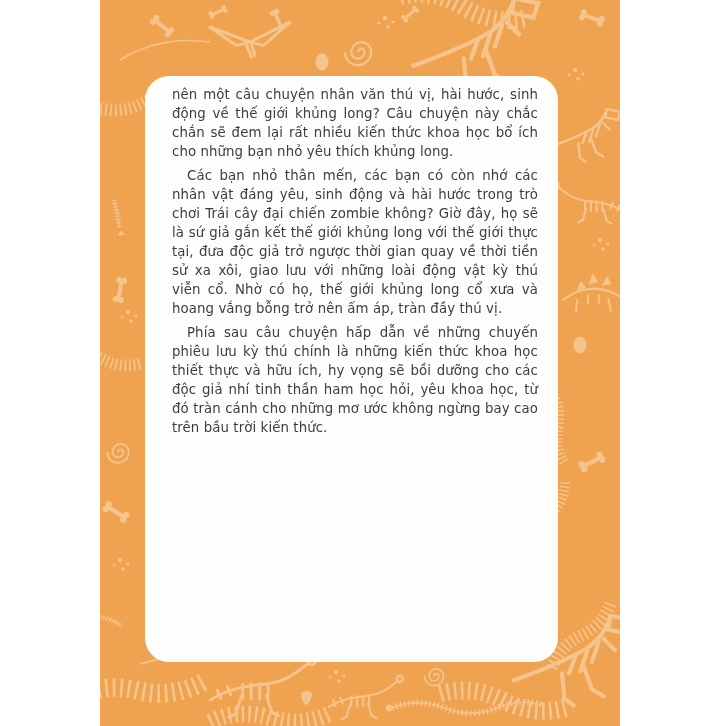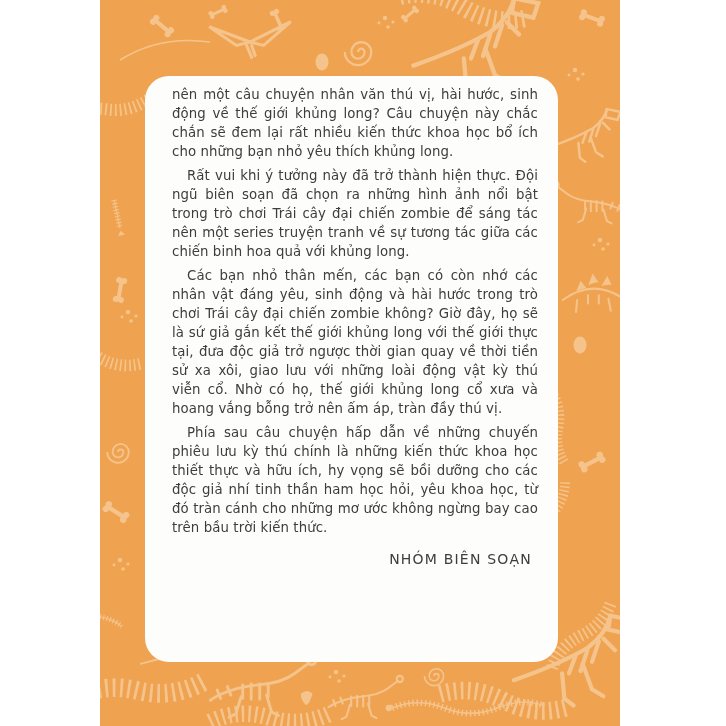--- a/index.html
+++ b/index.html
@@ -175,19 +175,17 @@
       <use href="#pebbles" transform="translate(236,672)"></use>
       <use href="#hatch" transform="translate(-30,700) rotate(-8) scale(1.7)"></use>
       <use href="#hatch" transform="translate(110,722) rotate(-4) scale(1.5)"></use>
       <use href="#hatch" transform="translate(340,694) rotate(6) scale(1.6)"></use>
       <use href="#hatch" transform="translate(452,668) rotate(-48) scale(1.1)"></use>
       <path d="M40,664 q60,-18 120,-4" fill="none" stroke="currentColor" stroke-width="1.6"></path>
     </svg>
 
     <div class="page">
       <p class="noindent">nên một câu chuyện nhân văn thú vị, hài hước, sinh động về thế giới khủng long? Câu chuyện này chắc chắn sẽ đem lại rất nhiều kiến thức khoa học bổ ích cho những bạn nhỏ yêu thích khủng long.</p>
-      <p>Rất vui khi ý tưởng này đã trở thành hiện thực. Đội ngũ biên soạn đã chọn ra những hình ảnh nổi bật trong trò chơi Trái cây đại chiến zombie để sáng tác nên một series truyện tranh về sự tương tác giữa các chiến binh hoa quả với khủng long.</p>
       <p>Các bạn nhỏ thân mến, các bạn có còn nhớ các nhân vật đáng yêu, sinh động và hài hước trong trò chơi Trái cây đại chiến zombie không? Giờ đây, họ sẽ là sứ giả gắn kết thế giới khủng long với thế giới thực tại, đưa độc giả trở ngược thời gian quay về thời tiền sử xa xôi, giao lưu với những loài động vật kỳ thú viễn cổ. Nhờ có họ, thế giới khủng long cổ xưa và hoang vắng bỗng trở nên ấm áp, tràn đầy thú vị.</p>
       <p>Phía sau câu chuyện hấp dẫn về những chuyến phiêu lưu kỳ thú chính là những kiến thức khoa học thiết thực và hữu ích, hy vọng sẽ bồi dưỡng cho các độc giả nhí tinh thần ham học hỏi, yêu khoa học, từ đó tràn cánh cho những mơ ước không ngừng bay cao trên bầu trời kiến thức.</p>
-      <div class="signature">NHÓM BIÊN SOẠN</div>
     </div>
   </div>
 </div>
 
 </body></html>

